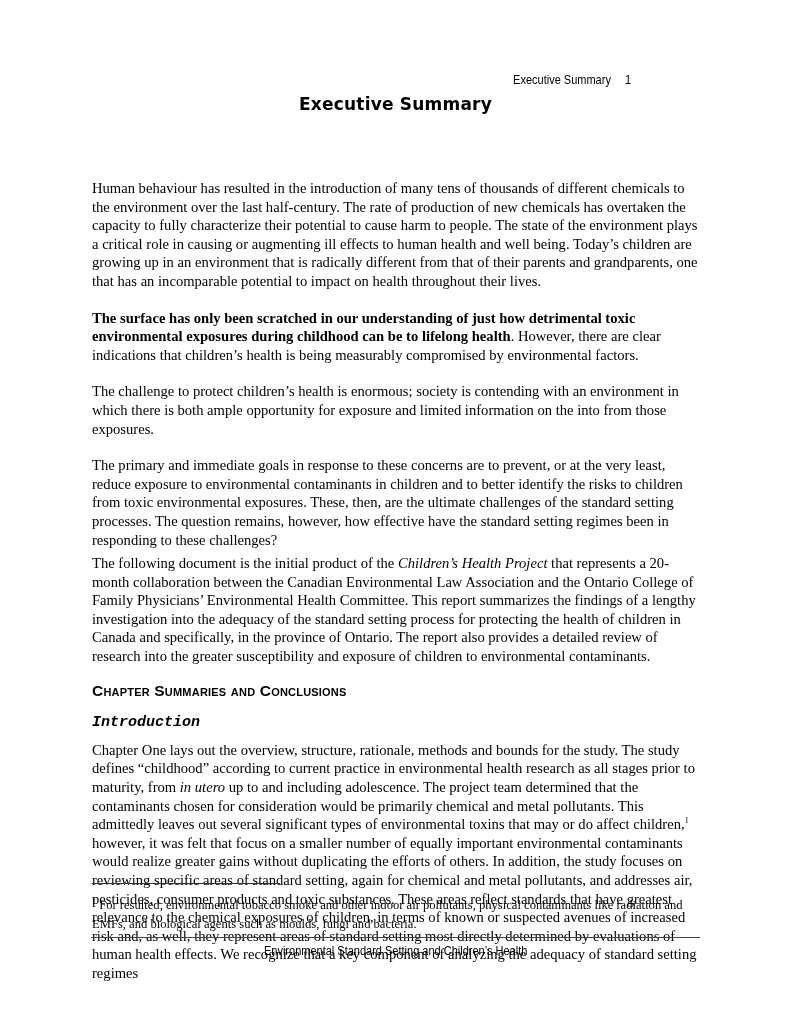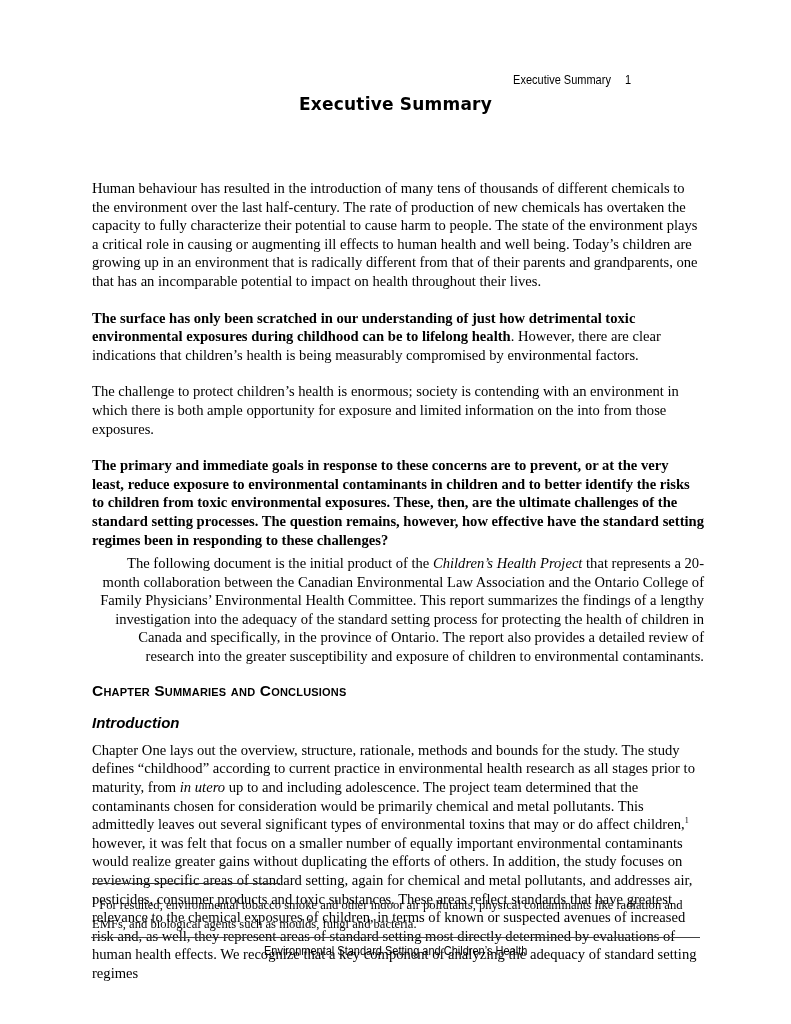--- a/index.html
+++ b/index.html
@@ -17,28 +17,28 @@
     letter-spacing: 0.2px;
   }
   .body {
     position: absolute; left: 92px; top: 144px; width: 612px;
     font-family: "Liberation Serif", serif; font-size: 14.6px; line-height: 18.6px; margin-top: 35px;
   }
   .body p { margin: 0; }
   .p1 { margin-bottom: 18px !important; }
   .p2 { margin-bottom: 18px !important; }
   .p3 { margin-bottom: 18px !important; }
-  .p4 { margin-bottom: 5px !important; font-weight: bold; }
-  .p5 { margin-bottom: 16px !important; text-align: right; }
+  .p4 { margin-bottom: 5px !important; }
+  .p5 { margin-bottom: 16px !important; }
   .sc-heading {
     font-family: Liberation Sans, sans-serif; font-weight: bold; font-size: 15.5px;
     font-variant: small-caps; margin: 0 0 14px 0; letter-spacing: 0.2px;
   }
   .sub-heading {
-    font-family: Liberation Sans, sans-serif; font-weight: bold; font-style: italic;
+    font-family: Liberation Mono, monospace; font-weight: bold; font-style: italic;
     font-size: 15px; margin: 0 0 8px 0;
   }
   sup.fn { font-size: 8px; vertical-align: 6px; line-height: 0; }
   .fn-rule { position: absolute; left: 92px; top: 883px; width: 188px; height: 0; border-top: 1px solid #333; }
   .footnote {
     position: absolute; left: 92px; top: 896px; width: 612px;
     font-family: "Liberation Serif", serif; font-size: 12.6px; line-height: 19px;
   }
   .footnote sup { font-size: 8px; vertical-align: 5px; line-height: 0; }
   .footer-rule { position: absolute; left: 91px; top: 937px; width: 609px; height: 0; border-top: 1.5px solid #444; }

